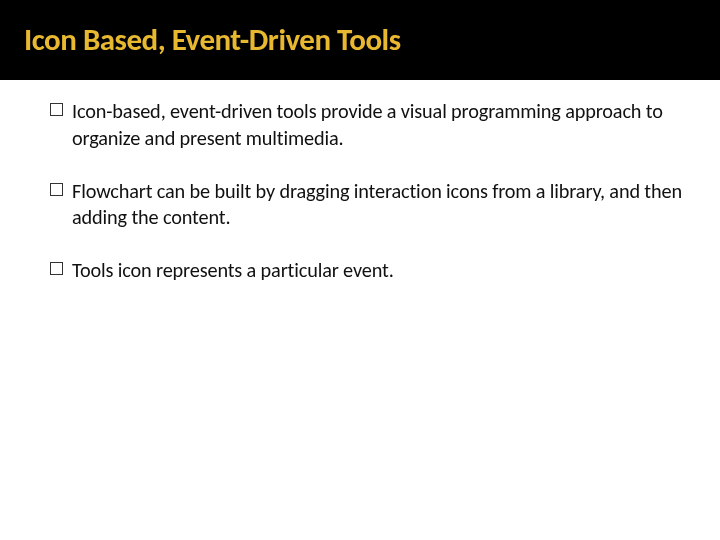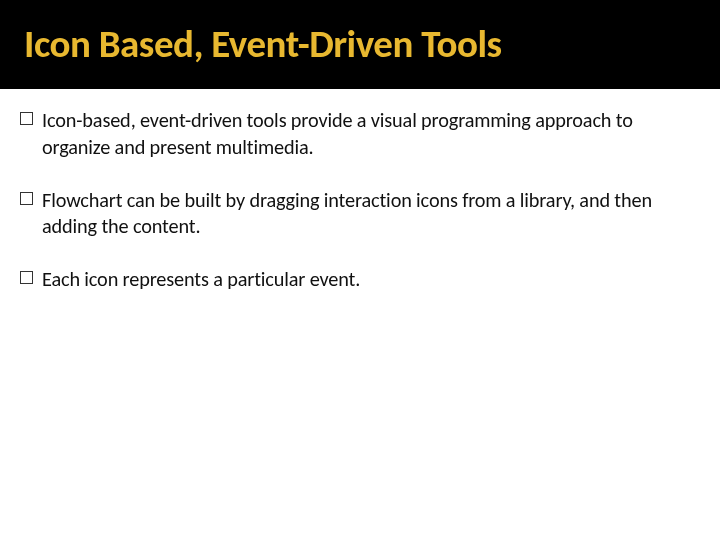--- a/index.html
+++ b/index.html
@@ -9,26 +9,26 @@
     font-family: Calibri, "Segoe UI", Arial, sans-serif;
     overflow: hidden;
   }
   .title-band {
     background: #000000;
     width: 100%;
     padding: 20px 24px 22px 24px;
   }
   .title-text {
     color: #e8b830;
-    font-size: 39px;
+    font-size: 31px;
     font-weight: 700;
     letter-spacing: -0.5px;
   }
   .body-area {
-    padding: 18px 34px 0 20px;
+    padding: 18px 34px 0 50px;
   }
   .bullet {
     display: flex;
     align-items: flex-start;
     margin-bottom: 26px;
     font-size: 20.3px;
     line-height: 1.32;
     color: #111111;
     letter-spacing: -0.15px;
   }
@@ -59,16 +59,16 @@
 
 
   <div class="bullet">
     <span class="bullet-mark"></span>
     <span class="bullet-text">Flowchart can be built by dragging interaction icons from a library, and then adding the content.</span>
   </div>
 
 
   <div class="bullet">
     <span class="bullet-mark"></span>
-    <span class="bullet-text">Each icon represents a particular event.</span>
+    <span class="bullet-text">Tools icon represents a particular event.</span>
   </div>
 
 </div>
 
 </body></html>

